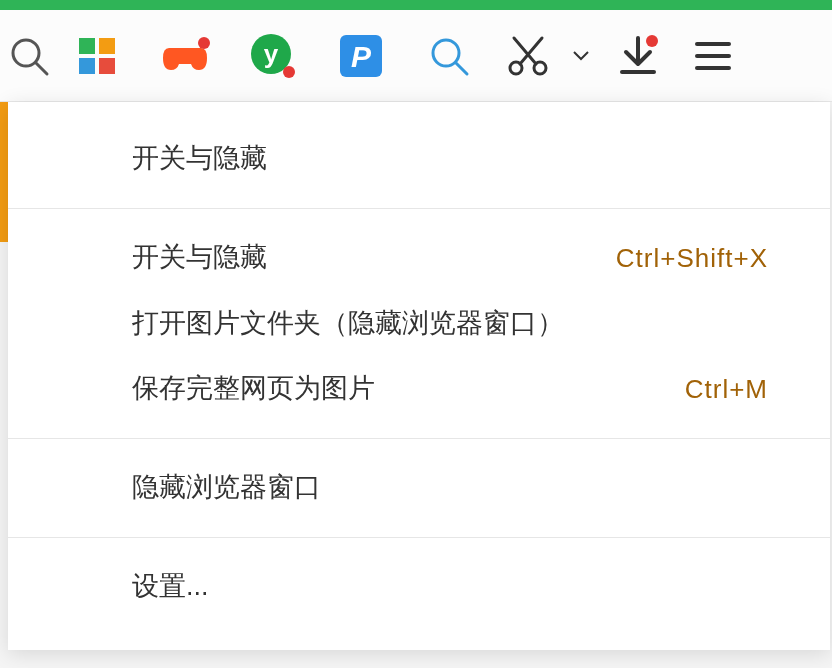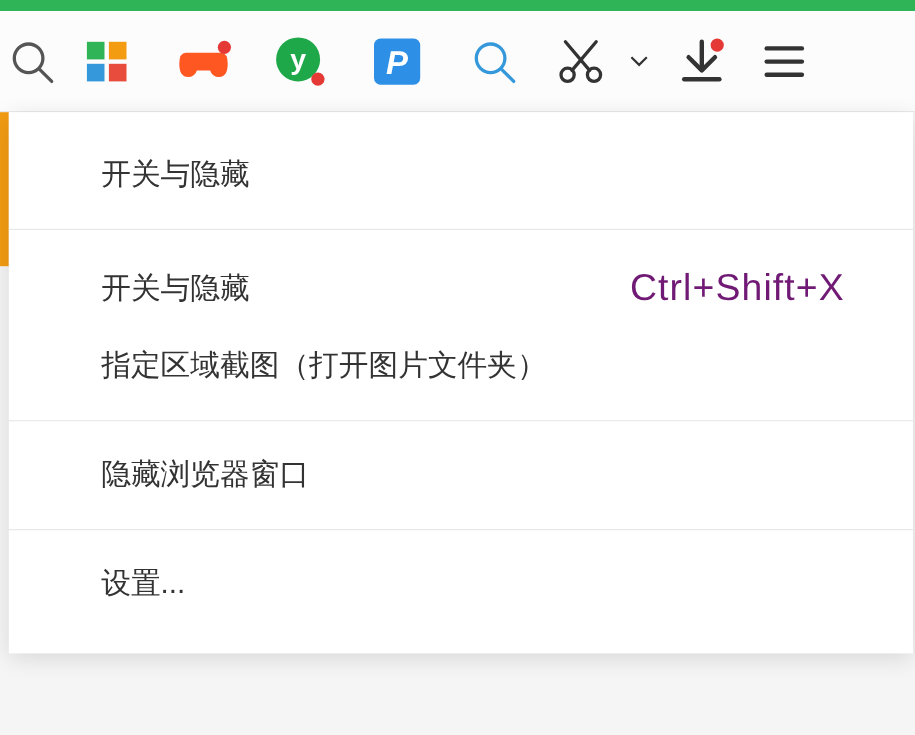--- a/index.html
+++ b/index.html
@@ -45,34 +45,35 @@
     .orange-strip {
       position: absolute;
       top: 102px;
       left: 0;
       width: 8px;
       height: 140px;
       background: #f39c12;
     }
     .menu-group {
       padding: 6px 0;
+      margin-left: 40px;
     }
     .menu-item {
       display: flex;
       justify-content: space-between;
       align-items: center;
       padding: 14px 62px 14px 84px;
       font-size: 27px;
       color: #333;
       cursor: pointer;
       line-height: 1.4;
     }
     .menu-shortcut {
-      color: #701a75;
-      font-size: 34px;
+      color: #a16207;
+      font-size: 26px;
       letter-spacing: 1px;
     }
     .menu-divider {
       height: 1px;
       background: #e6e6e6;
       margin: 10px 0;
     }
     
     svg { display: block; }
   </style>
@@ -194,22 +195,26 @@
   </div>
 
   <div class="menu-divider"></div>
 
   <div class="menu-group">
     <div class="menu-item">
       <span>开关与隐藏</span>
       <span class="menu-shortcut">Ctrl+Shift+X</span>
     </div>
     <div class="menu-item">
-      <span>指定区域截图（打开图片文件夹）</span>
-      <span class="menu-shortcut"></span>
+      <span>打开图片文件夹（隐藏浏览器窗口）</span>
+      <span class="menu-shortcut"></span>
+    </div>
+    <div class="menu-item">
+      <span>保存完整网页为图片</span>
+      <span class="menu-shortcut">Ctrl+M</span>
     </div>
   </div>
 
   <div class="menu-divider"></div>
 
   <div class="menu-group">
     <div class="menu-item">
       <span>隐藏浏览器窗口</span>
       <span class="menu-shortcut"></span>
     </div>

